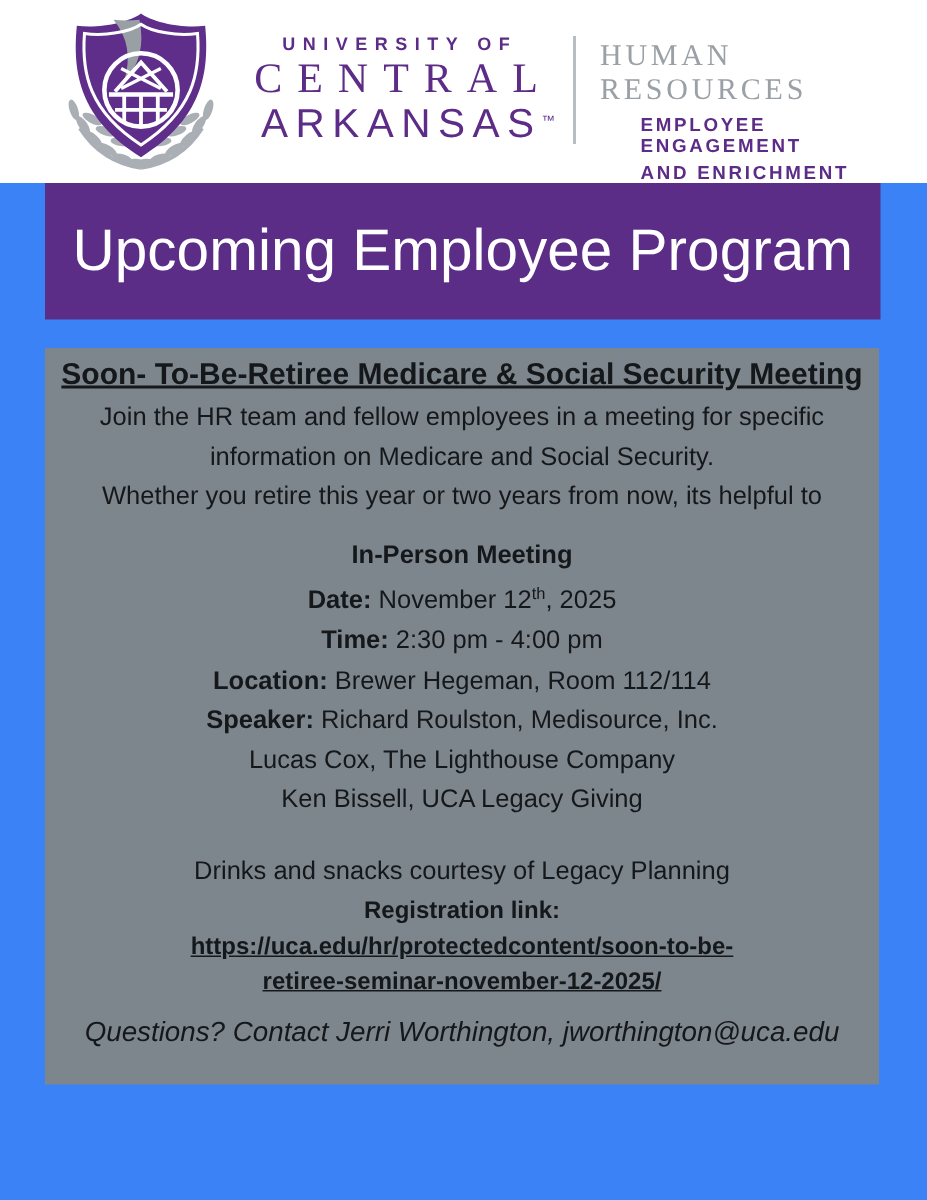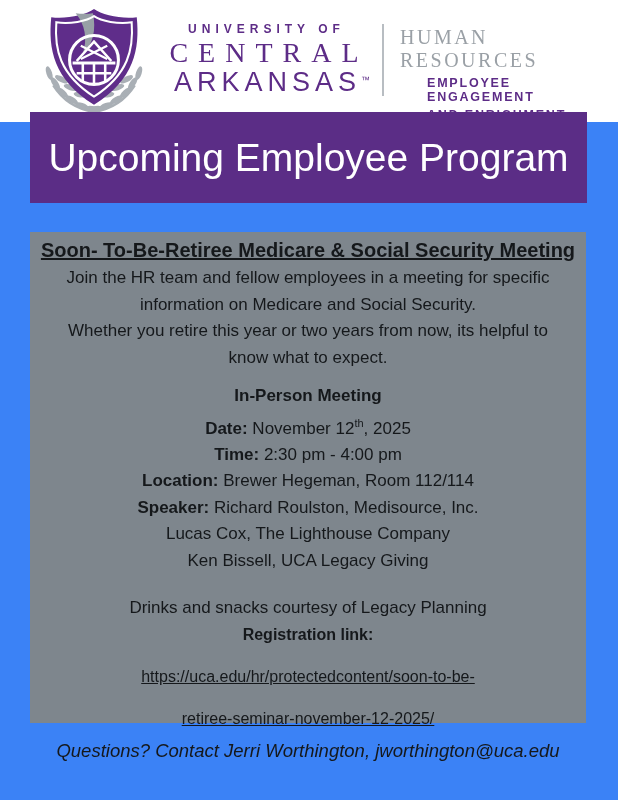--- a/index.html
+++ b/index.html
@@ -37,21 +37,21 @@
   .dept-line1{
     font-family:"Liberation Serif","DejaVu Serif",serif;
     color:#9aa0a6;font-size:20px;letter-spacing:2.5px;
   }
   .dept-line2,.dept-line3{
     color:#5d2c87;font-weight:bold;font-size:12.5px;letter-spacing:1.8px;margin-top:4px;padding-left:27px;
   }
 
   
   .banner{
-    position:absolute;left:30px;top:112px;width:557px;height:91px;
+    position:absolute;left:30px;top:122px;width:557px;height:91px;
     background:#5b2d86;display:flex;align-items:center;justify-content:center;
   }
   .banner-title{
     color:#ffffff;font-size:39px;font-weight:400;letter-spacing:0px;
   }
 
   
   .content-box{
     position:absolute;left:30px;top:232px;width:556px;height:491px;
     background:#7e868d;text-align:center;color:#15181b;
@@ -62,21 +62,21 @@
     margin:6px 4px 3px;line-height:24px;
   }
   .intro div{font-size:17px;line-height:26.5px;}
   .meeting{margin-top:12px;}
   .meeting div{font-size:17px;line-height:26.5px;}
   .meeting .mt-title{font-weight:bold;}
   .lbl{font-weight:bold;}
   sup{font-size:11px;}
   .drinks{margin-top:21px;font-size:17px;line-height:26px;}
   .reg-label{font-size:16px;font-weight:bold;line-height:25px;margin-top:1px;}
-  .reg-url{font-size:16px;font-weight:normal;line-height:23.5px;margin-top:18px;}
+  .reg-url{font-size:16px;font-weight:bold;line-height:23.5px;}
   .reg-url a{color:#15181b;text-decoration:underline;}
   .questions{
     margin-top:7px;font-size:18.5px;font-style:italic;line-height:28px;
   }
 </style>
 </head>
 <body>
 
 <div class="page">
 
@@ -143,21 +143,20 @@
     <div class="banner-title">Upcoming Employee Program</div>
   </div>
 
   <div class="content-box">
     <div class="box-heading">Soon- To-Be-Retiree Medicare &amp; Social Security Meeting</div>
 
     <div class="intro">
       <div>Join the HR team and fellow employees in a meeting for specific</div>
       <div>information on Medicare and Social Security.</div>
       <div>Whether you retire this year or two years from now, its helpful to</div>
-      <div>know what to expect.</div>
     </div>
 
     <div class="meeting">
       <div class="mt-title">In-Person Meeting</div>
       <div><span class="lbl">Date:</span><span> November 12</span><sup>th</sup><span>, 2025</span></div>
       <div><span class="lbl">Time:</span><span> 2:30 pm - 4:00 pm</span></div>
       <div><span class="lbl">Location:</span><span> Brewer Hegeman, Room 112/114</span></div>
       <div><span class="lbl">Speaker:</span><span> Richard Roulston, Medisource, Inc.</span></div>
       <div>Lucas Cox, The Lighthouse Company</div>
       <div>Ken Bissell, UCA Legacy Giving</div>

